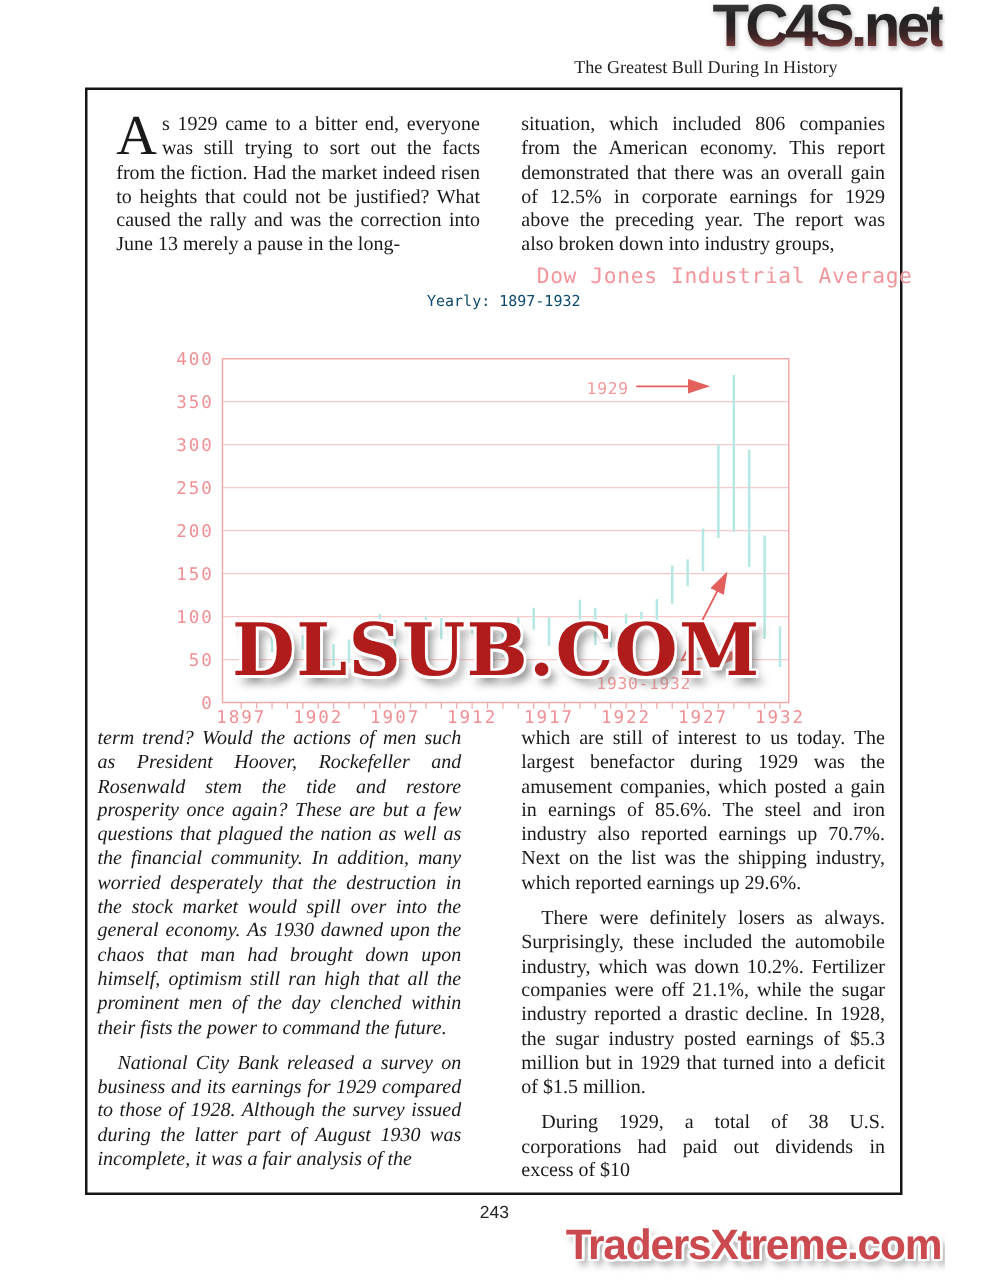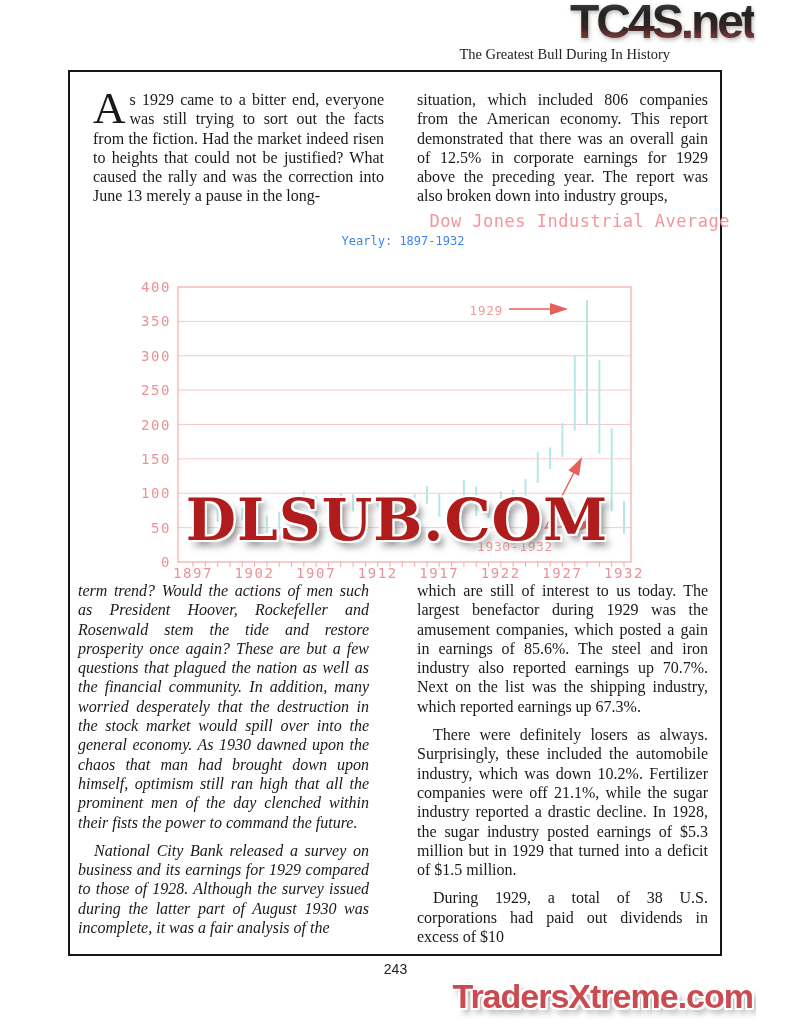--- a/index.html
+++ b/index.html
@@ -28,21 +28,21 @@
 
   .c1-top{left:93px;top:90px;}
   .c2-top{left:417px;top:90px;}
   .c1-bot{left:78px;top:581px;font-style:italic;}
   .c2-bot{left:417px;top:581px;}
 
   
   .chart-title{position:absolute;left:130px;top:211px;width:600px;text-align:right;
     font-family:"DejaVu Sans Mono",monospace;font-size:17px;letter-spacing:.5px;color:#f2969c;}
   .chart-subtitle{position:absolute;left:103px;top:234px;width:600px;text-align:center;
-    font-family:"DejaVu Sans Mono",monospace;font-size:12px;color:#3b82f6;}
+    font-family:"DejaVu Sans Mono",monospace;font-size:12px;color:#0c4a6e;}
   .chart-svg{position:absolute;left:0;top:270px;}
   .chart-svg text{font-family:"DejaVu Sans Mono",monospace;fill:#ef9094;}
   .chart-svg .ticklab{font-size:14px;letter-spacing:1.6px;}
   .chart-svg .annlab{font-size:13px;letter-spacing:.6px;fill:#f09a9a;}
 
   
   .watermark{position:absolute;left:397px;top:486px;transform:translateX(-50%);
     font-family:"DejaVu Serif",serif;font-weight:bold;font-size:58px;letter-spacing:1px;
     color:#b01c1c;white-space:nowrap;
     text-shadow:-2px -2px 0 #fff,2px -2px 0 #fff,-2px 2px 0 #fff,2px 2px 0 #fff,
@@ -198,21 +198,21 @@
       </g>
     </svg>
 
   <div class="watermark">DLSUB.COM</div>
 
   <div class="col c1-bot">
     <p>term trend?  Would the actions of men such as President Hoover, Rockefeller and Rosenwald stem the tide and restore prosperity once again?  These are but a few questions that plagued the nation as well as the financial community.  In addition, many worried desperately that the destruction in the stock market would spill over into the general economy.  As 1930 dawned upon the chaos that man had brought down upon himself, optimism still ran high that all the prominent men of the day clenched within their fists the power to command the future.</p>
     <p class="sp ind">National City Bank released a survey on business and its earnings for 1929 compared to those of 1928.  Although the survey issued during the latter part of August 1930 was incomplete, it was a fair analysis of the</p>
   </div>
   <div class="col c2-bot">
-    <p>which are still of interest to us today.  The largest benefactor during 1929 was the amusement companies, which posted a gain in earnings of 85.6%.  The steel and iron industry also reported earnings up 70.7%.  Next on the list was the shipping industry, which reported earnings up 67.3%.</p>
+    <p>which are still of interest to us today.  The largest benefactor during 1929 was the amusement companies, which posted a gain in earnings of 85.6%.  The steel and iron industry also reported earnings up 70.7%.  Next on the list was the shipping industry, which reported earnings up 29.6%.</p>
     <p class="sp ind">There were definitely losers as always. Surprisingly, these included the automobile industry, which was down 10.2%.  Fertilizer companies were off 21.1%, while the sugar industry reported a drastic decline.  In 1928, the sugar industry posted earnings of $5.3 million but in 1929 that turned into a deficit of $1.5 million.</p>
     <p class="sp ind">During 1929, a total of 38 U.S. corporations had paid out dividends in excess of $10</p>
   </div>
 
   <div class="page-number">243</div>
   <div class="footer-logo">TradersXtreme.com</div>
 
 </div>
 
 </body></html>

